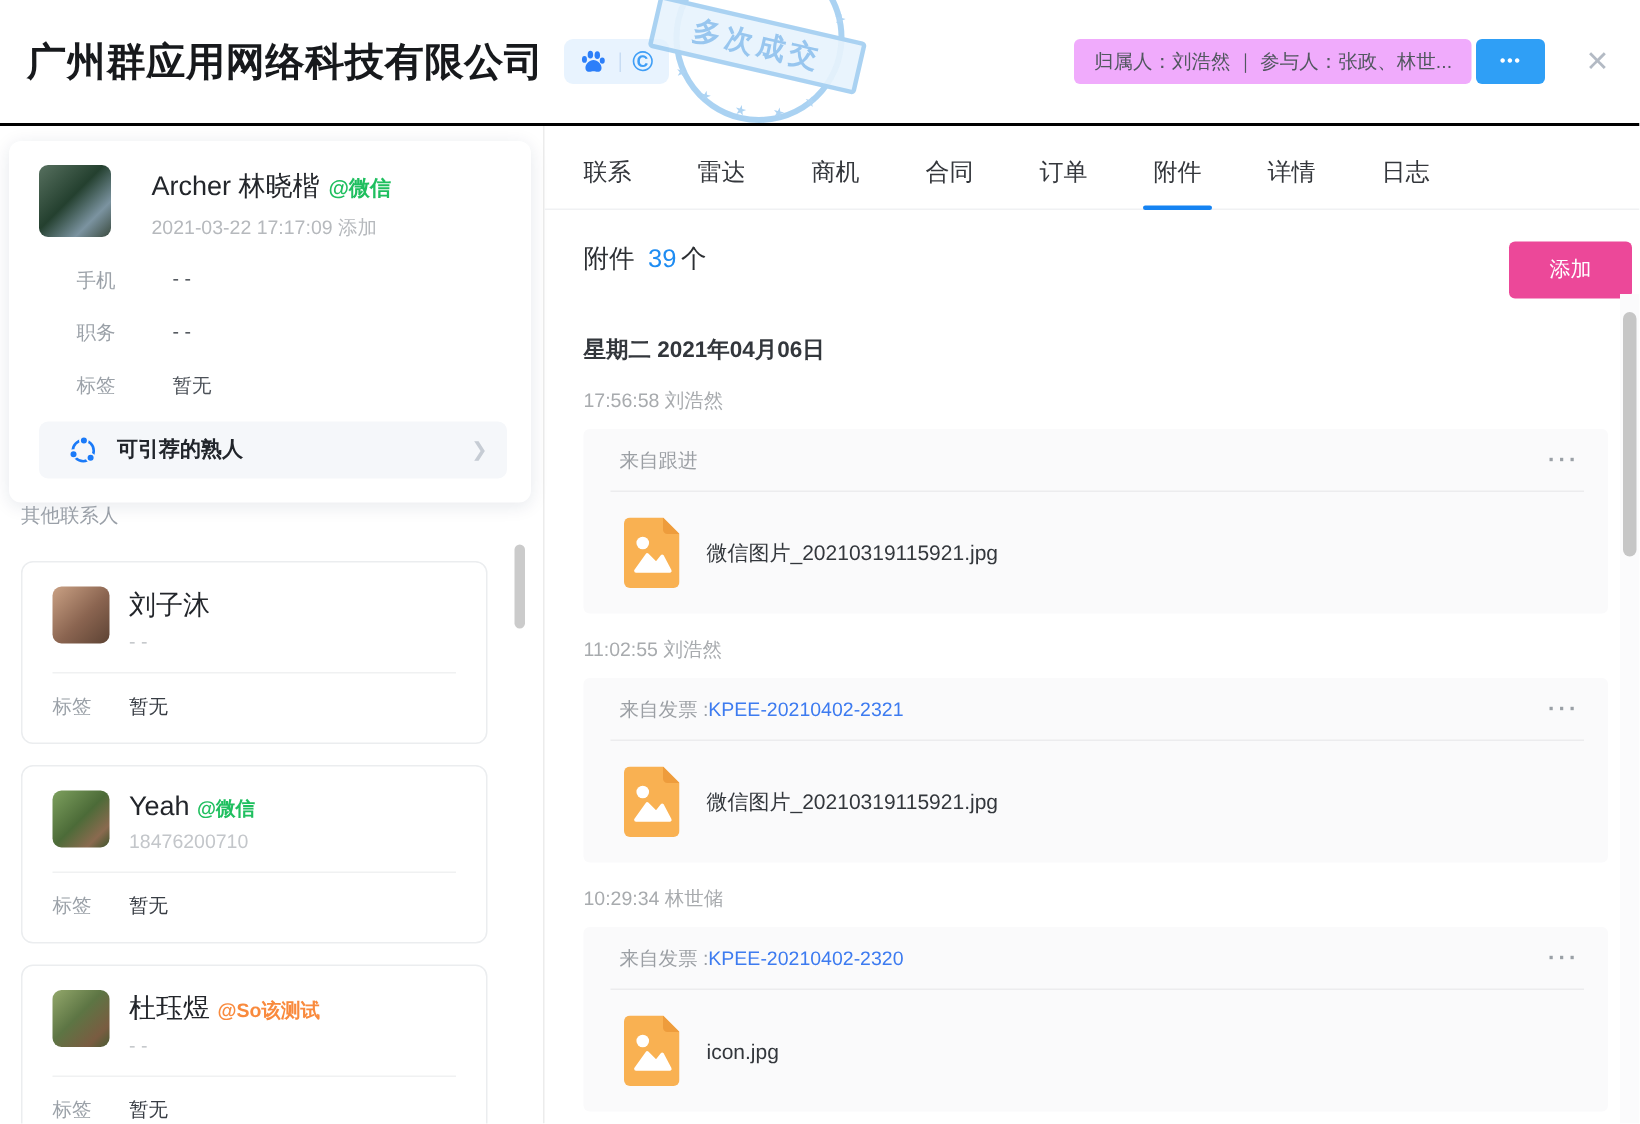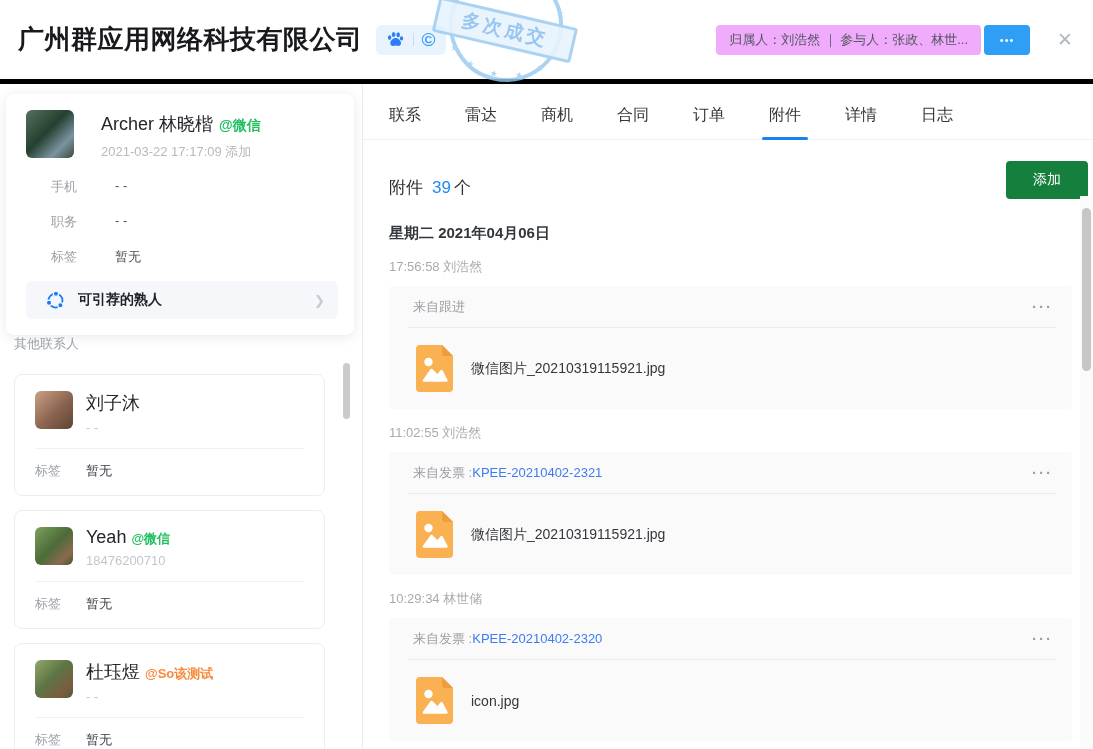--- a/index.html
+++ b/index.html
@@ -1,20 +1,20 @@
 <!DOCTYPE html>
 <html><head>
 <meta charset="utf-8">
 <style>
   html,body{margin:0;padding:0;}
   body{width:1093px;height:749px;overflow:hidden;font-family:"Liberation Sans","DejaVu Sans",sans-serif;background:#fff;color:#333;}
   .page{position:relative;width:1093px;height:749px;overflow:hidden;background:#fff;}
 
   
-  .topbar{height:84px;box-sizing:border-box;display:flex;align-items:center;padding-left:18px;border-bottom:5px solid #000000;position:relative;background:#fff;}
+  .topbar{height:84px;box-sizing:border-box;display:flex;align-items:center;padding-left:18px;border-bottom:2px solid #000000;position:relative;background:#fff;}
   .company{font-size:26px;font-weight:700;color:#17191c;margin:0;letter-spacing:.5px;white-space:nowrap;}
   .src-pill{margin-left:13px;background:#e8f3fe;border-radius:6px;height:30px;padding:0 10px;display:flex;align-items:center;gap:8px;flex:none;}
   .pill-sep{width:1px;height:13px;background:#c7dcf3;}
   .cc-glyph{color:#3f9ef6;font-size:19px;font-weight:700;line-height:1;}
   
   .stamp{position:absolute;left:449px;top:-32px;width:114px;height:114px;transform:rotate(13deg);opacity:.8;pointer-events:none;}
   .stamp-ring{position:absolute;left:0;top:0;right:0;bottom:0;border:4px solid #96c8ef;border-radius:50%;box-sizing:border-box;}
   .stamp-banner{position:absolute;left:-14px;right:-14px;top:44px;height:30px;background:rgba(225,240,252,.92);border:3px solid #96c8ef;border-radius:3px;display:flex;align-items:center;justify-content:center;font-size:19px;font-weight:700;letter-spacing:3px;color:#7fb9ec;white-space:nowrap;}
   .stamp .star{position:absolute;font-size:9px;color:#9bcaf1;}
   .stamp .star::before{content:"★";}
@@ -59,24 +59,24 @@
   .cc-div{border-top:1px solid #f0f1f2;margin-top:13px;}
   .cc-tag{display:flex;padding:13px 0 15px;font-size:13px;}
   .cc-tag .lbl{width:51px;color:#9ba1a8;flex:none;}
   .cc-tag .val{color:#383d44;}
   .sb-scroll{position:absolute;right:12px;top:279px;width:7px;height:56px;border-radius:4px;background:#cbcbcb;cursor:pointer;}
 
   
   .tabs{display:flex;gap:44px;padding-top:21px;border-bottom:1px solid #f0f1f3;margin-left:-26px;padding-left:26px;}
   .tab{font-size:16px;color:#34373c;padding-bottom:13px;position:relative;cursor:pointer;white-space:nowrap;}
   .tab.active::after{content:"";position:absolute;left:-7px;right:-7px;bottom:-1px;height:3px;background:#1583f2;border-radius:2px;}
-  .attach-bar{display:flex;align-items:flex-end;margin-top:21px;padding-right:5px;}
+  .attach-bar{display:flex;align-items:flex-start;margin-top:21px;padding-right:5px;}
   .attach-title{font-size:17px;color:#2c2f33;}
   .attach-count{color:#1e8cf2;margin:0 3px 0 9px;}
-  .add-btn{margin-left:auto;width:82px;height:38px;background:#15803d;border:none;border-radius:4px;color:#fff;font-size:14px;cursor:pointer;}
+  .add-btn{margin-left:auto;width:82px;height:38px;background:#ec4899;border:none;border-radius:4px;color:#fff;font-size:14px;cursor:pointer;}
   .group-date{margin-top:25px;font-size:15px;color:#33373c;font-weight:600;}
   .entry-time{margin-top:15px;font-size:13px;color:#a8abae;}
   .attach-card{margin-top:10px;width:683px;background:#fafafb;border-radius:4px;}
   .card-head{display:flex;align-items:center;height:41px;padding:0 19px 0 24px;font-size:13px;color:#9b9fa4;}
   .card-link{color:#3d7bf0;cursor:pointer;}
   .menu-dots{margin-left:auto;color:#9aa0a6;font-size:15px;font-weight:700;letter-spacing:2px;cursor:pointer;line-height:1;}
   .card-div{height:1px;background:#ececee;margin:0 16px 0 18px;}
   .file-row{display:flex;align-items:center;gap:18px;padding:17px 24px 17px 27px;cursor:pointer;}
   .file-icon{flex:none;display:block;}
   .file-name{font-size:14px;color:#33373c;}

